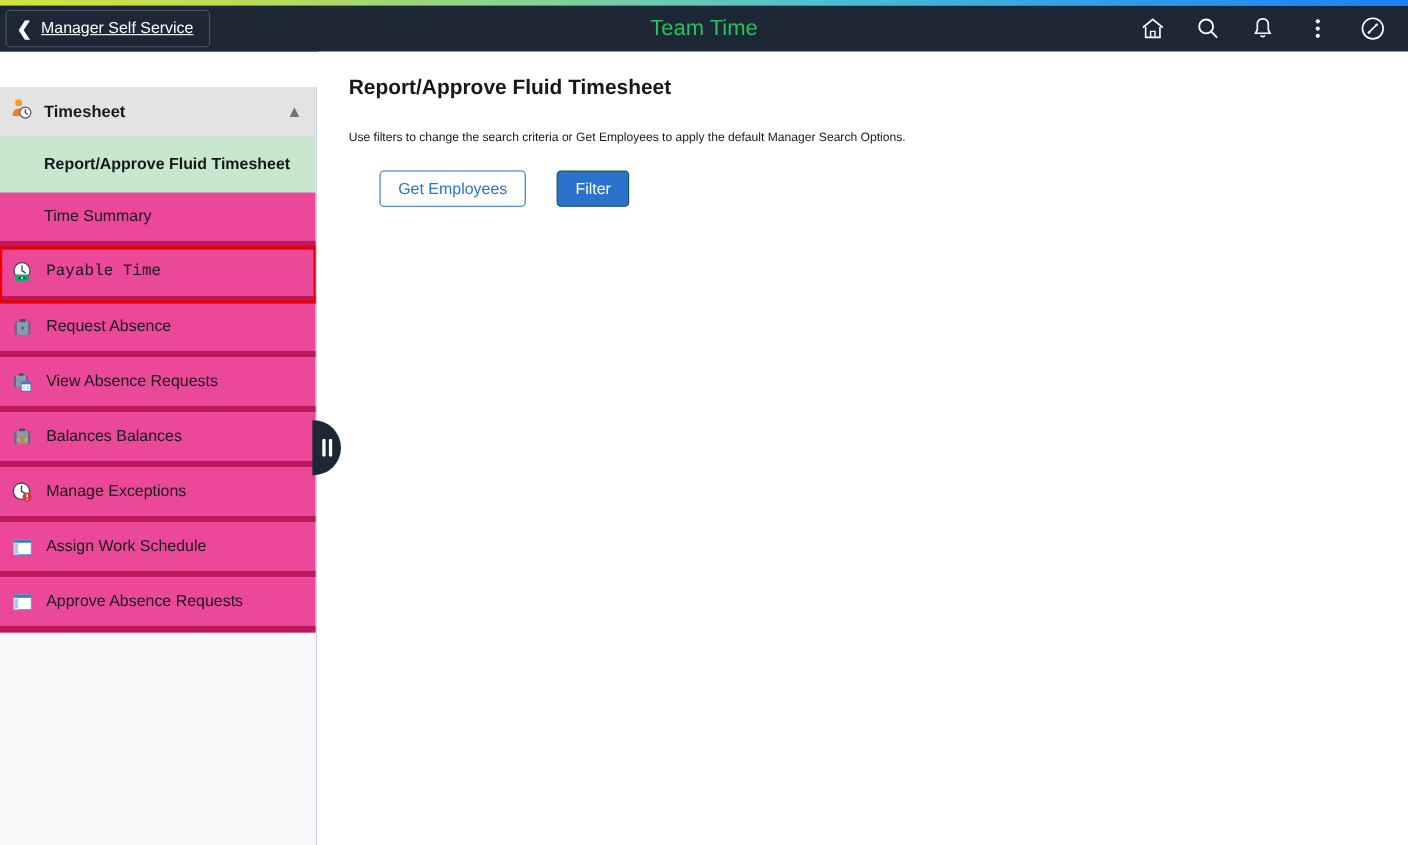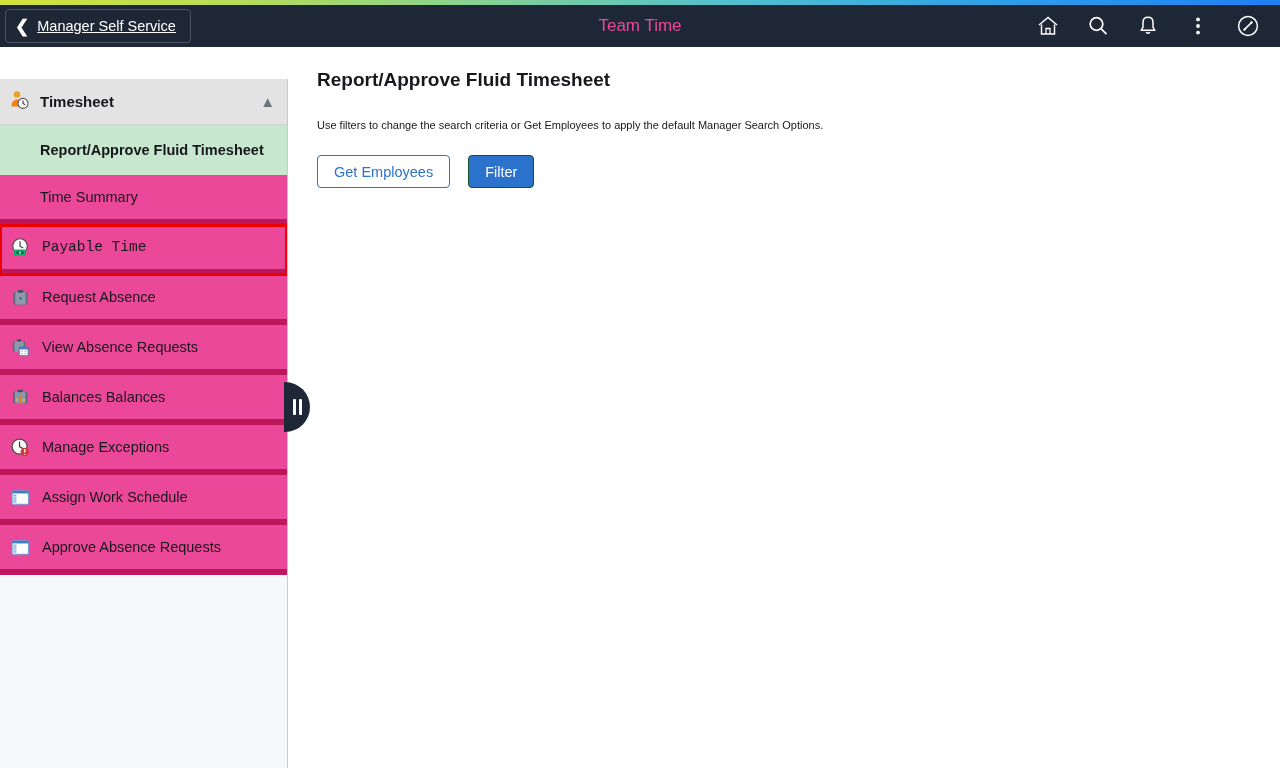--- a/index.html
+++ b/index.html
@@ -35,21 +35,21 @@
   }
   #back-button .chev {
     color: #ffffff; font-size: 17px; line-height: 1;
     margin-right: 8px; font-weight: bold;
   }
   #back-button .lbl { color: #ffffff; font-size: 14.5px; white-space: nowrap; text-decoration: underline; }
 
   #header-title {
     position: absolute; left: 0; width: 1280px;
     text-align: center;
-    color: #ec4899; font-size: 17px; pointer-events: none;
+    color: #22c55e; font-size: 20px; pointer-events: none;
   }
 
   #header-icons {
     margin-left: auto; display: flex; align-items: center;
     padding-right: 10px; gap: 6px; position: relative; z-index: 3;
   }
   .hicon {
     width: 44px; height: 42px;
     display: flex; align-items: center; justify-content: center;
     cursor: pointer;
@@ -136,21 +136,21 @@
     padding: 14px 0 0 28px;
   }
   #page-title {
     font-size: 19px; font-weight: bold; color: #16181c;
     margin-top: 8px;
   }
   #instructions {
     font-size: 11px; color: #16181c;
     margin-top: 28px;
   }
-  #button-row { margin-top: 24px; display: flex; gap: 18px; }
+  #button-row { margin-top: 24px; display: flex; gap: 28px; margin-left: 28px; }
   .btn {
     height: 33px; border-radius: 4px;
     font-size: 14.5px; cursor: pointer;
     display: inline-flex; align-items: center; justify-content: center;
     padding: 0 16px;
     font-family: "Liberation Sans", sans-serif;
   }
   .btn-secondary {
     background: #ffffff; color: #2a72cc;
     border: 1px solid #2a72cc;

